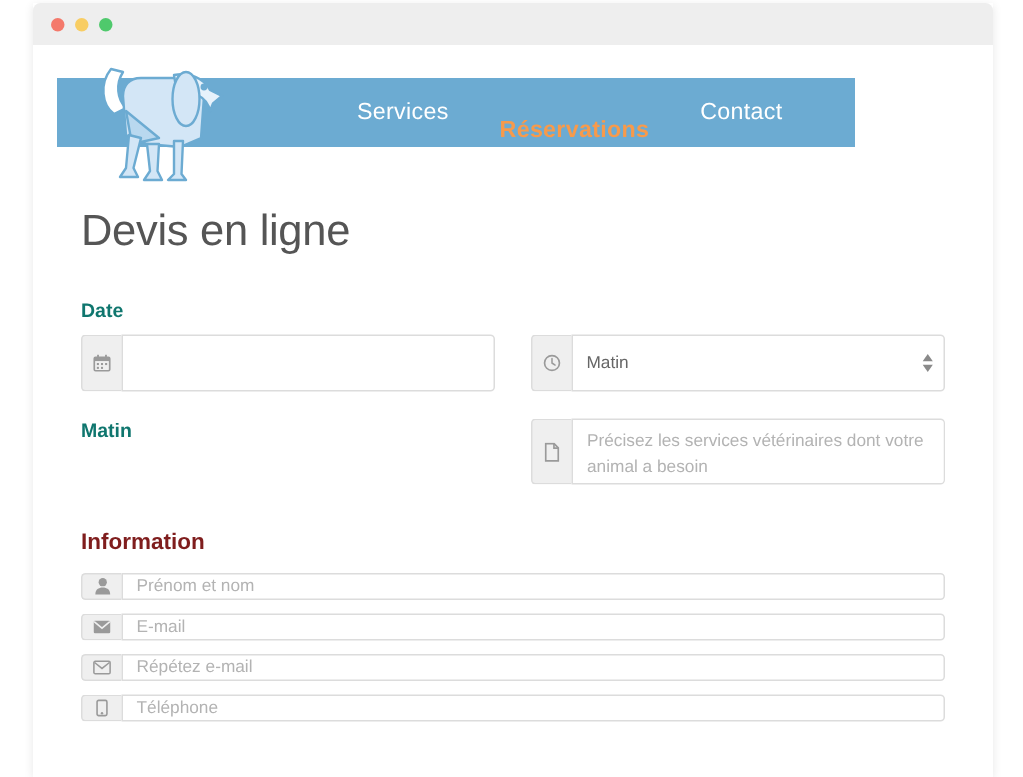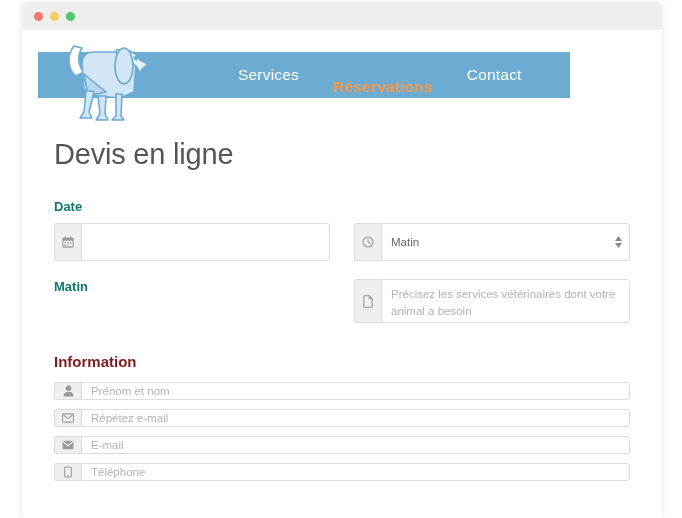--- a/index.html
+++ b/index.html
@@ -334,37 +334,37 @@
               </svg>
             </span>
             <input class="field wide-field" type="text" value="" placeholder="Prénom et nom" style="">
           </div>
         </div>
 
         <div class="info-field-row">
           <div class="input-group">
             <span class="addon">
               <svg width="12" height="10" viewBox="0 0 14 11">
+                <rect x="0.6" y="0.6" width="12.8" height="9.8" rx="1" fill="#9a9a9a"></rect>
+                <path d="M0.9 1.4 L7 6.4 L13.1 1.4" fill="none" stroke="#efefef" stroke-width="1.3"></path>
+              </svg>
+            </span>
+            <input class="field wide-field" type="text" value="" placeholder="E-mail" style="">
+          </div>
+        </div>
+
+        <div class="info-field-row">
+          <div class="input-group">
+            <span class="addon">
+              <svg width="12" height="10" viewBox="0 0 14 11">
                 <rect x="0.7" y="0.7" width="12.6" height="9.6" rx="1" fill="none" stroke="#9a9a9a" stroke-width="1.2"></rect>
                 <path d="M1.2 1.6 L7 6.2 L12.8 1.6" fill="none" stroke="#9a9a9a" stroke-width="1.2"></path>
               </svg>
             </span>
             <input class="field wide-field" type="text" value="" placeholder="Répétez e-mail" style="">
-          </div>
-        </div>
-
-        <div class="info-field-row">
-          <div class="input-group">
-            <span class="addon">
-              <svg width="12" height="10" viewBox="0 0 14 11">
-                <rect x="0.6" y="0.6" width="12.8" height="9.8" rx="1" fill="#9a9a9a"></rect>
-                <path d="M0.9 1.4 L7 6.4 L13.1 1.4" fill="none" stroke="#efefef" stroke-width="1.3"></path>
-              </svg>
-            </span>
-            <input class="field wide-field" type="text" value="" placeholder="E-mail" style="">
           </div>
         </div>
 
         <div class="info-field-row">
           <div class="input-group">
             <span class="addon">
               <svg width="8" height="12" viewBox="0 0 9 13">
                 <rect x="0.8" y="0.8" width="7.4" height="11.4" rx="1.2" fill="none" stroke="#9a9a9a" stroke-width="1.2"></rect>
                 <circle cx="4.5" cy="10.4" r="0.9" fill="#9a9a9a"></circle>
               </svg>

